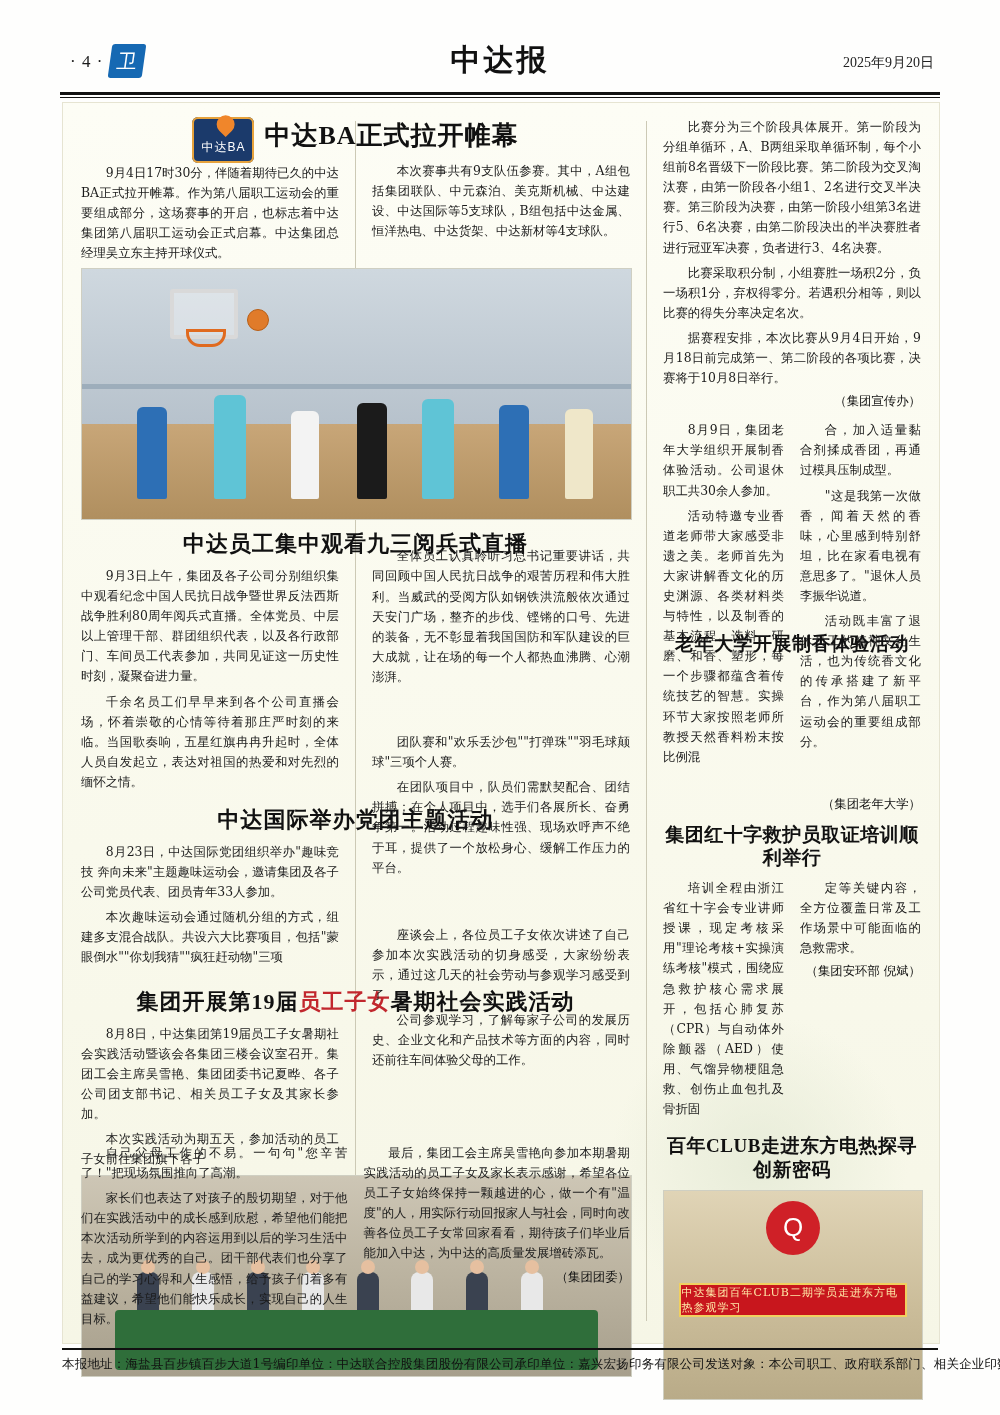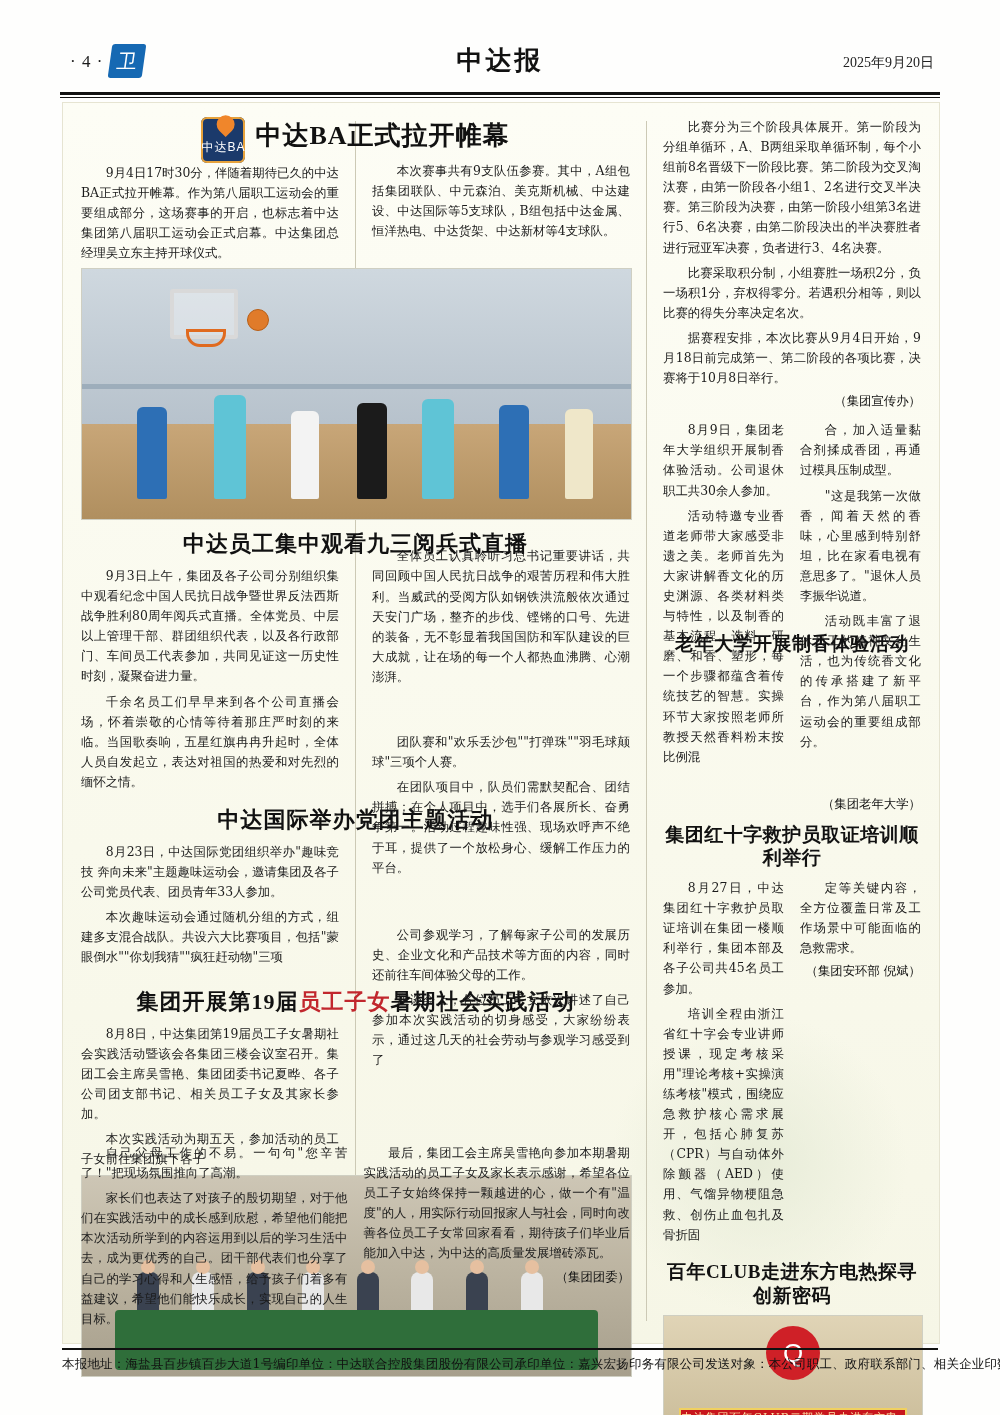--- a/index.html
+++ b/index.html
@@ -26,21 +26,21 @@
   }
   .logo-badge{
     position:absolute;left:50px;top:6px;width:34px;height:34px;
     background:#1669b3;border-radius:3px;
     display:flex;align-items:center;justify-content:center;
     color:#fff;font-size:20px;font-family:"Liberation Sans",sans-serif;
     transform:skewX(-8deg);
   }
   .paper-title{
     position:absolute;left:0;right:0;top:0;text-align:center;
-    font-size:26px;font-weight:bold;letter-spacing:3px;
+    font-size:30px;font-weight:bold;letter-spacing:3px;
     font-family:"DejaVu Serif", serif;
     color:#111;
     line-height:44px;
   }
   .issue-date{
     position:absolute;right:6px;top:16px;
     font-size:14px;color:#222;
   }
   .rule-top{
     position:absolute;left:60px;top:92px;width:880px;height:3px;background:#111;
@@ -140,21 +140,21 @@
   .ph-meet .screen{position:absolute;left:26%;top:8px;width:40%;height:54px;background:#8d2c2c;border:2px solid #6f2020;}
   .ph-meet .screen span{position:absolute;left:0;right:0;top:18px;text-align:center;color:#ffe3a0;font-size:9px;font-family:"DejaVu Serif",serif;}
   .ph-meet .table{position:absolute;left:6%;right:6%;bottom:6px;height:60px;background:#2f6e3a;border-radius:4px;}
   .ph-meet .seat{position:absolute;bottom:58px;width:22px;height:46px;background:#3a4250;border-radius:8px 8px 2px 2px;}
   .ph-meet .seat:before{content:"";position:absolute;left:50%;top:-12px;transform:translateX(-50%);width:14px;height:14px;border-radius:50%;background:#e6c0a0;}
   .ph-meet .seat.w{background:#e8e8e8;}
   .ph-meet .bottle{position:absolute;bottom:44px;width:6px;height:16px;background:#dfe8ef;border-radius:2px;}
 
   
   .ba-emblem{
-    display:inline-block;width:44px;height:46px;vertical-align:middle;
+    display:inline-block;width:62px;height:46px;vertical-align:middle;
     background:#1b3a6b;border-radius:6px;position:relative;margin-right:6px;
     box-shadow:0 0 0 2px #e6a23c inset;
   }
   .ba-emblem .flame{position:absolute;left:50%;top:-8px;transform:translateX(-50%);width:18px;height:18px;background:#f0862b;border-radius:50% 50% 50% 0;rotate:-45deg;}
   .ba-emblem .txt{position:absolute;left:0;right:0;bottom:7px;text-align:center;color:#fff;font-size:12px;font-family:"Liberation Sans",sans-serif;letter-spacing:1px;}
   .headline-with-logo{display:flex;align-items:center;justify-content:center;gap:4px;}
 
   
   .footer-rule{
     position:absolute;left:62px;top:1348px;width:876px;height:2px;background:#111;
@@ -265,22 +265,22 @@
 
         <div style="height:300px;"></div>
 
         <p class="body">全体员工认真聆听习总书记重要讲话，共同回顾中国人民抗日战争的艰苦历程和伟大胜利。当威武的受阅方队如钢铁洪流般依次通过天安门广场，整齐的步伐、铿锵的口号、先进的装备，无不彰显着我国国防和军队建设的巨大成就，让在场的每一个人都热血沸腾、心潮澎湃。</p>
 
         <div style="height:40px;"></div>
         <p class="body">团队赛和"欢乐丢沙包""打弹珠""羽毛球颠球"三项个人赛。</p>
         <p class="body">在团队项目中，队员们需默契配合、团结拼搏；在个人项目中，选手们各展所长、奋勇争第一。活动过程趣味性强、现场欢呼声不绝于耳，提供了一个放松身心、缓解工作压力的平台。</p>
 
         <div style="height:42px;"></div>
+        <p class="body">座谈会上，各位员工子女依次讲述了自己参加本次实践活动的切身感受，大家纷纷表示，通过这几天的社会劳动与参观学习感受到了</p>
         <p class="body">公司参观学习，了解每家子公司的发展历史、企业文化和产品技术等方面的内容，同时还前往车间体验父母的工作。</p>
-        <p class="body">座谈会上，各位员工子女依次讲述了自己参加本次实践活动的切身感受，大家纷纷表示，通过这几天的社会劳动与参观学习感受到了</p>
       </div>
 
       <div class="col col3">
 
         <div class="blk">
           <p class="body">比赛分为三个阶段具体展开。第一阶段为分组单循环，A、B两组采取单循环制，每个小组前8名晋级下一阶段比赛。第二阶段为交叉淘汰赛，由第一阶段各小组1、2名进行交叉半决赛。第三阶段为决赛，由第一阶段小组第3名进行5、6名决赛，由第二阶段决出的半决赛胜者进行冠亚军决赛，负者进行3、4名决赛。</p>
           <p class="body">比赛采取积分制，小组赛胜一场积2分，负一场积1分，弃权得零分。若遇积分相等，则以比赛的得失分率决定名次。</p>
           <p class="body">据赛程安排，本次比赛从9月4日开始，9月18日前完成第一、第二阶段的各项比赛，决赛将于10月8日举行。</p>
           <div class="sig">（集团宣传办）</div>
         </div>
@@ -299,21 +299,20 @@
           </div>
           <h2 class="headline h-md" style="margin-top:-140px;margin-bottom:6px;">老年大学开展制香体验活动</h2>
           <div style="height:132px;"></div>
           <div class="sig">（集团老年大学）</div>
         </div>
 
         <div class="blk">
           <h2 class="headline h-md">集团红十字救护员取证培训顺利举行</h2>
           <div class="sub2">
             <div>
-              <p class="body">8月27日，中达集团红十字救护员取证培训在集团一楼顺利举行，集团本部及各子公司共45名员工参加。</p>
               <p class="body">培训全程由浙江省红十字会专业讲师授课，现定考核采用"理论考核+实操演练考核"模式，围绕应急救护核心需求展开，包括心肺复苏（CPR）与自动体外除颤器（AED）使用、气馏异物梗阻急救、创伤止血包扎及骨折固</p>
             </div>
             <div>
               <p class="body">定等关键内容，全方位覆盖日常及工作场景中可能面临的急救需求。</p>
               <div class="sig">（集团安环部 倪斌）</div>
             </div>
           </div>
         </div>
 
         <div class="blk">

